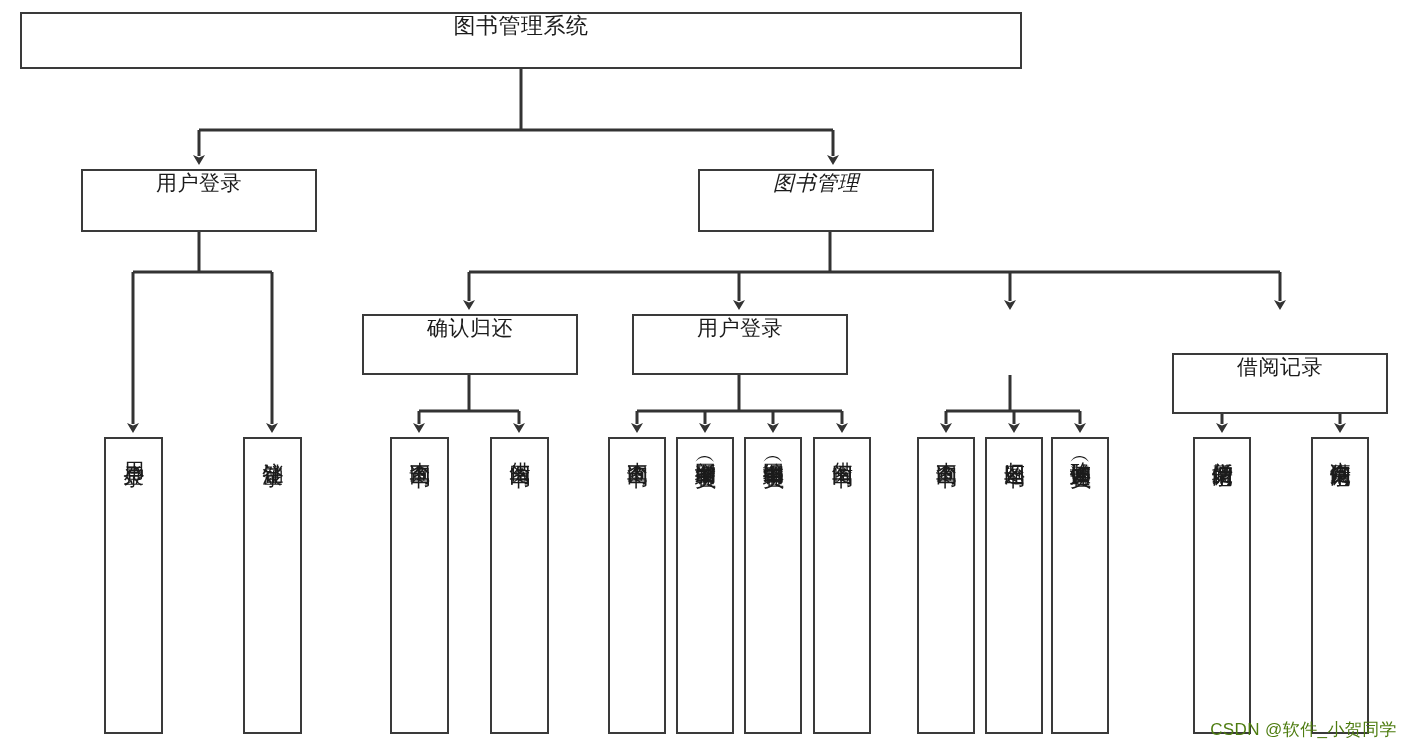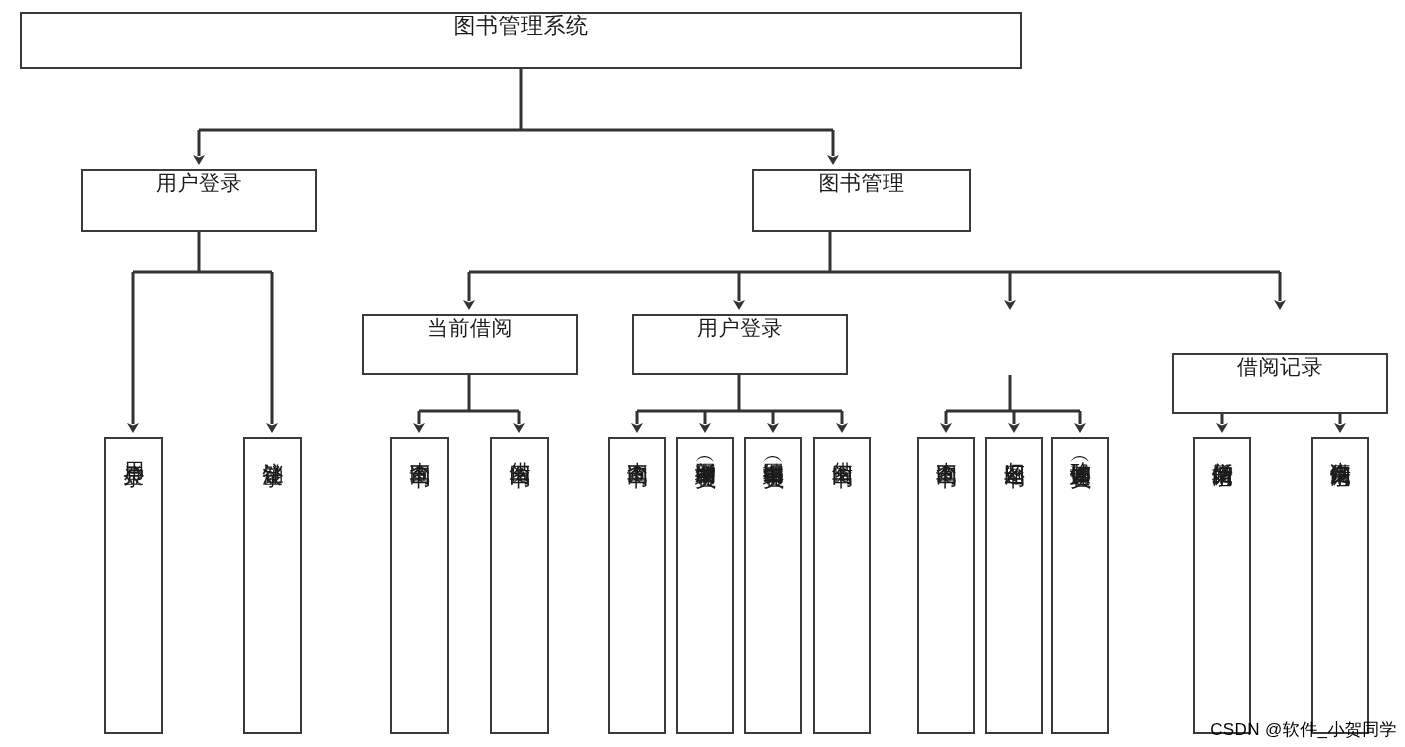--- a/index.html
+++ b/index.html
@@ -65,21 +65,21 @@
     white-space: nowrap;
   }
   .node.leaf.tall-text .node-label {
     letter-spacing: 1px;
   }
   #watermark {
     position: absolute;
     right: 8px;
     bottom: 6px;
     font-size: 17px;
-    color: #000000;
+    color: #4d7c0f;
     letter-spacing: 0.4px;
     white-space: nowrap;
     user-select: none;
   }
 </style>
 </head>
 <body>
 
 <div id="diagram-root">
 
@@ -133,26 +133,26 @@
     </g>
   </svg>
 
   <div class="node root horizontal" style="left:20px; top:12px; width:1002px; height:57px;">
     <span class="node-label">图书管理系统</span>
   </div>
 
   <div class="node horizontal" style="left:81px; top:169px; width:236px; height:63px;">
     <span class="node-label">用户登录</span>
   </div>
-  <div class="node horizontal" style="left:752px; top:169px; width:219px; height:63px;">
+  <div class="node horizontal" style="left:698px; top:169px; width:236px; height:63px;font-style:italic;">
     <span class="node-label">图书管理</span>
   </div>
 
   <div class="node horizontal" style="left:362px; top:314px; width:216px; height:61px;">
-    <span class="node-label">当前借阅</span>
+    <span class="node-label">确认归还</span>
   </div>
   <div class="node horizontal" style="left:632px; top:314px; width:216px; height:61px;">
     <span class="node-label">用户登录</span>
   </div>
   <div class="node horizontal" style="left:1172px; top:314px; width:216px; height:61px;margin-top:39px;">
     <span class="node-label">借阅记录</span>
   </div>
 
   <div class="node leaf" style="left:104px; top:437px; width:59px; height:297px;">
     <span class="node-label">用户登录</span>

